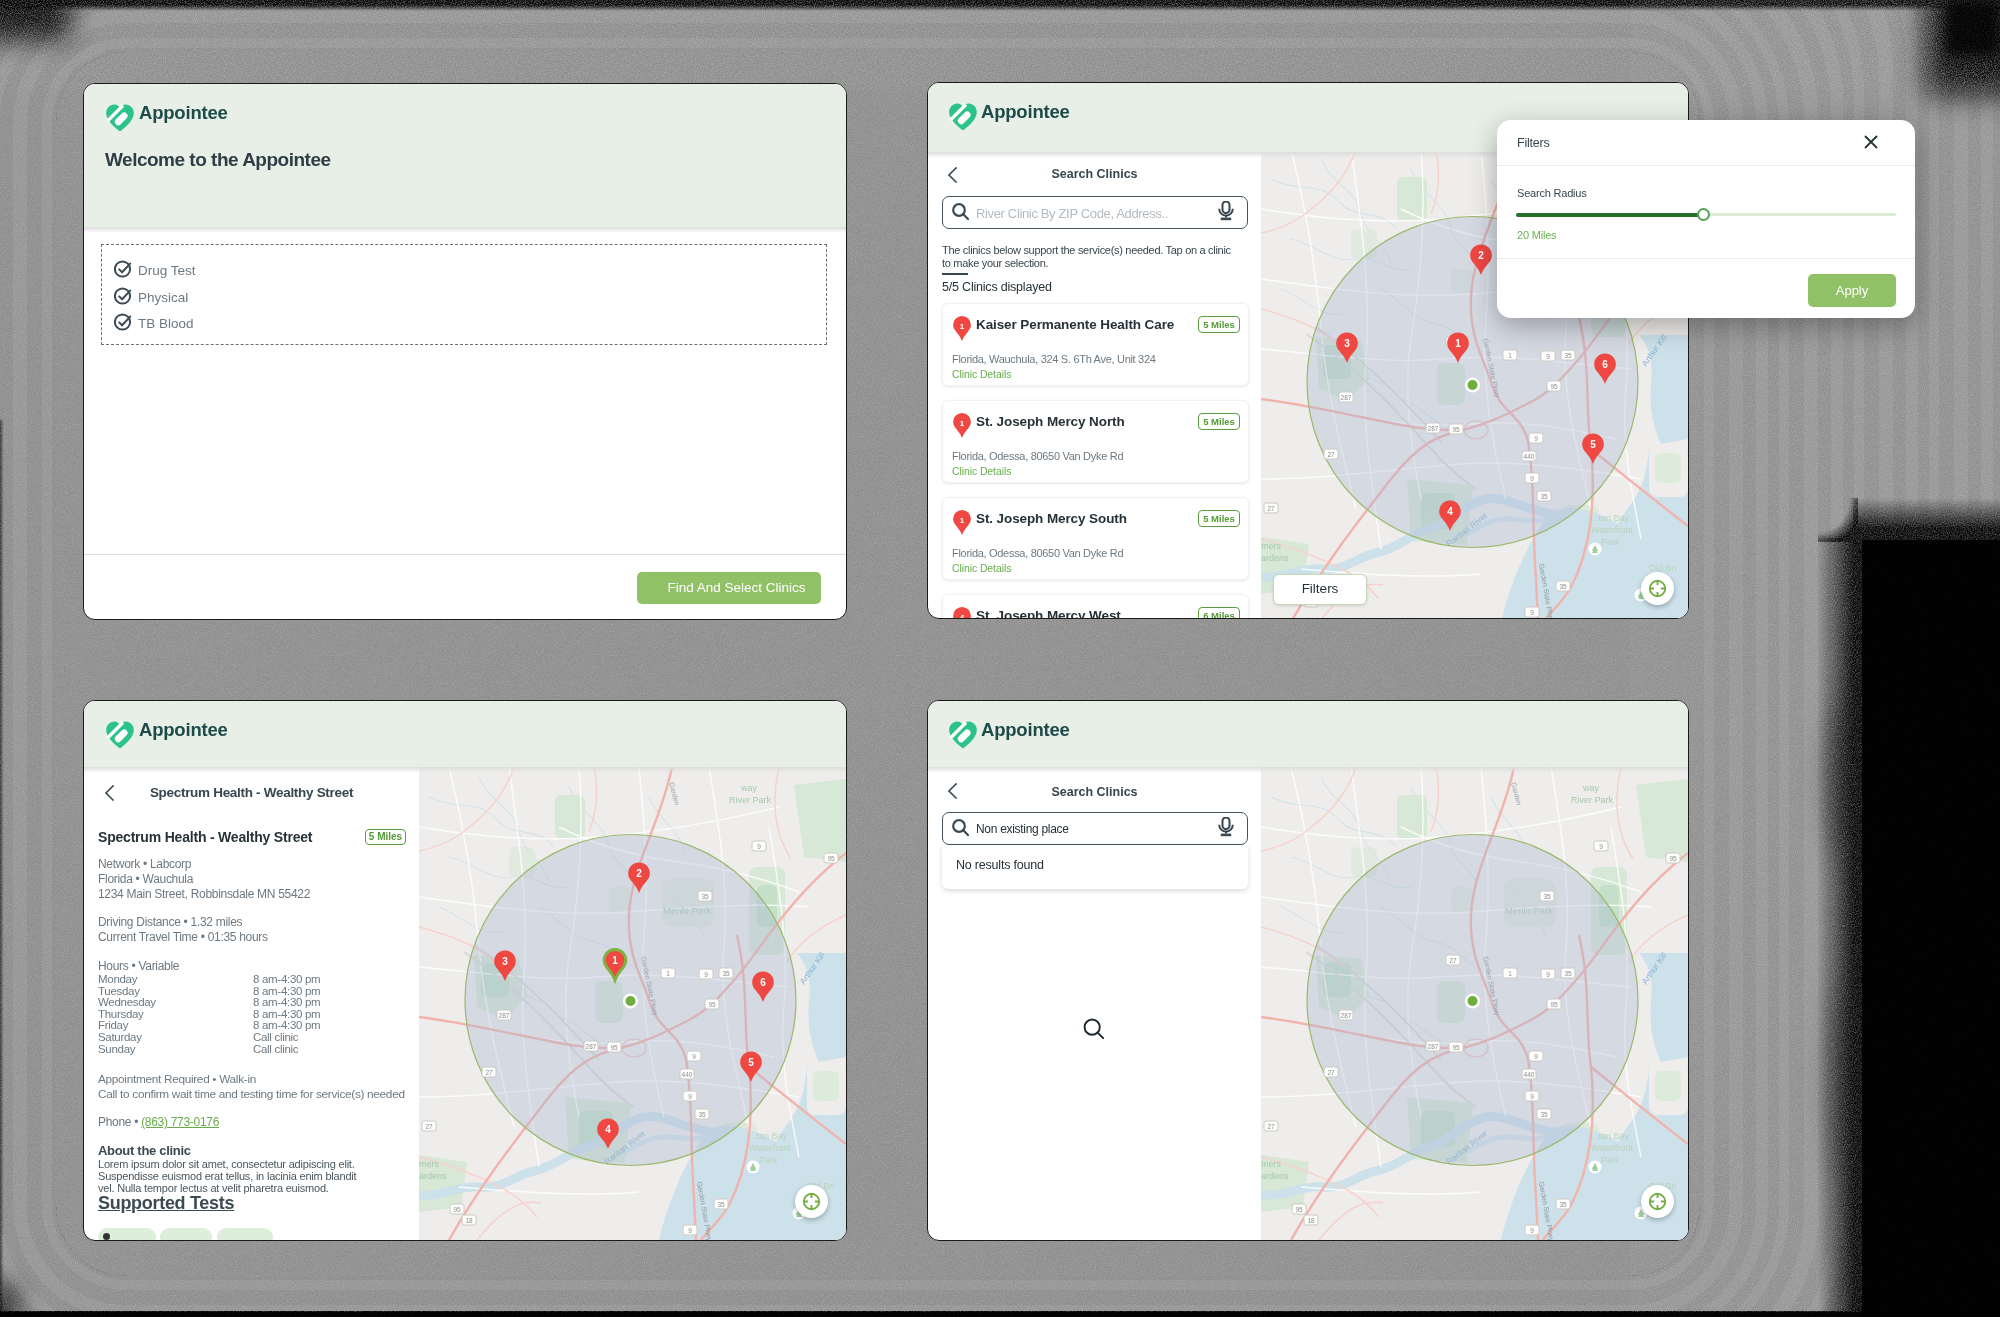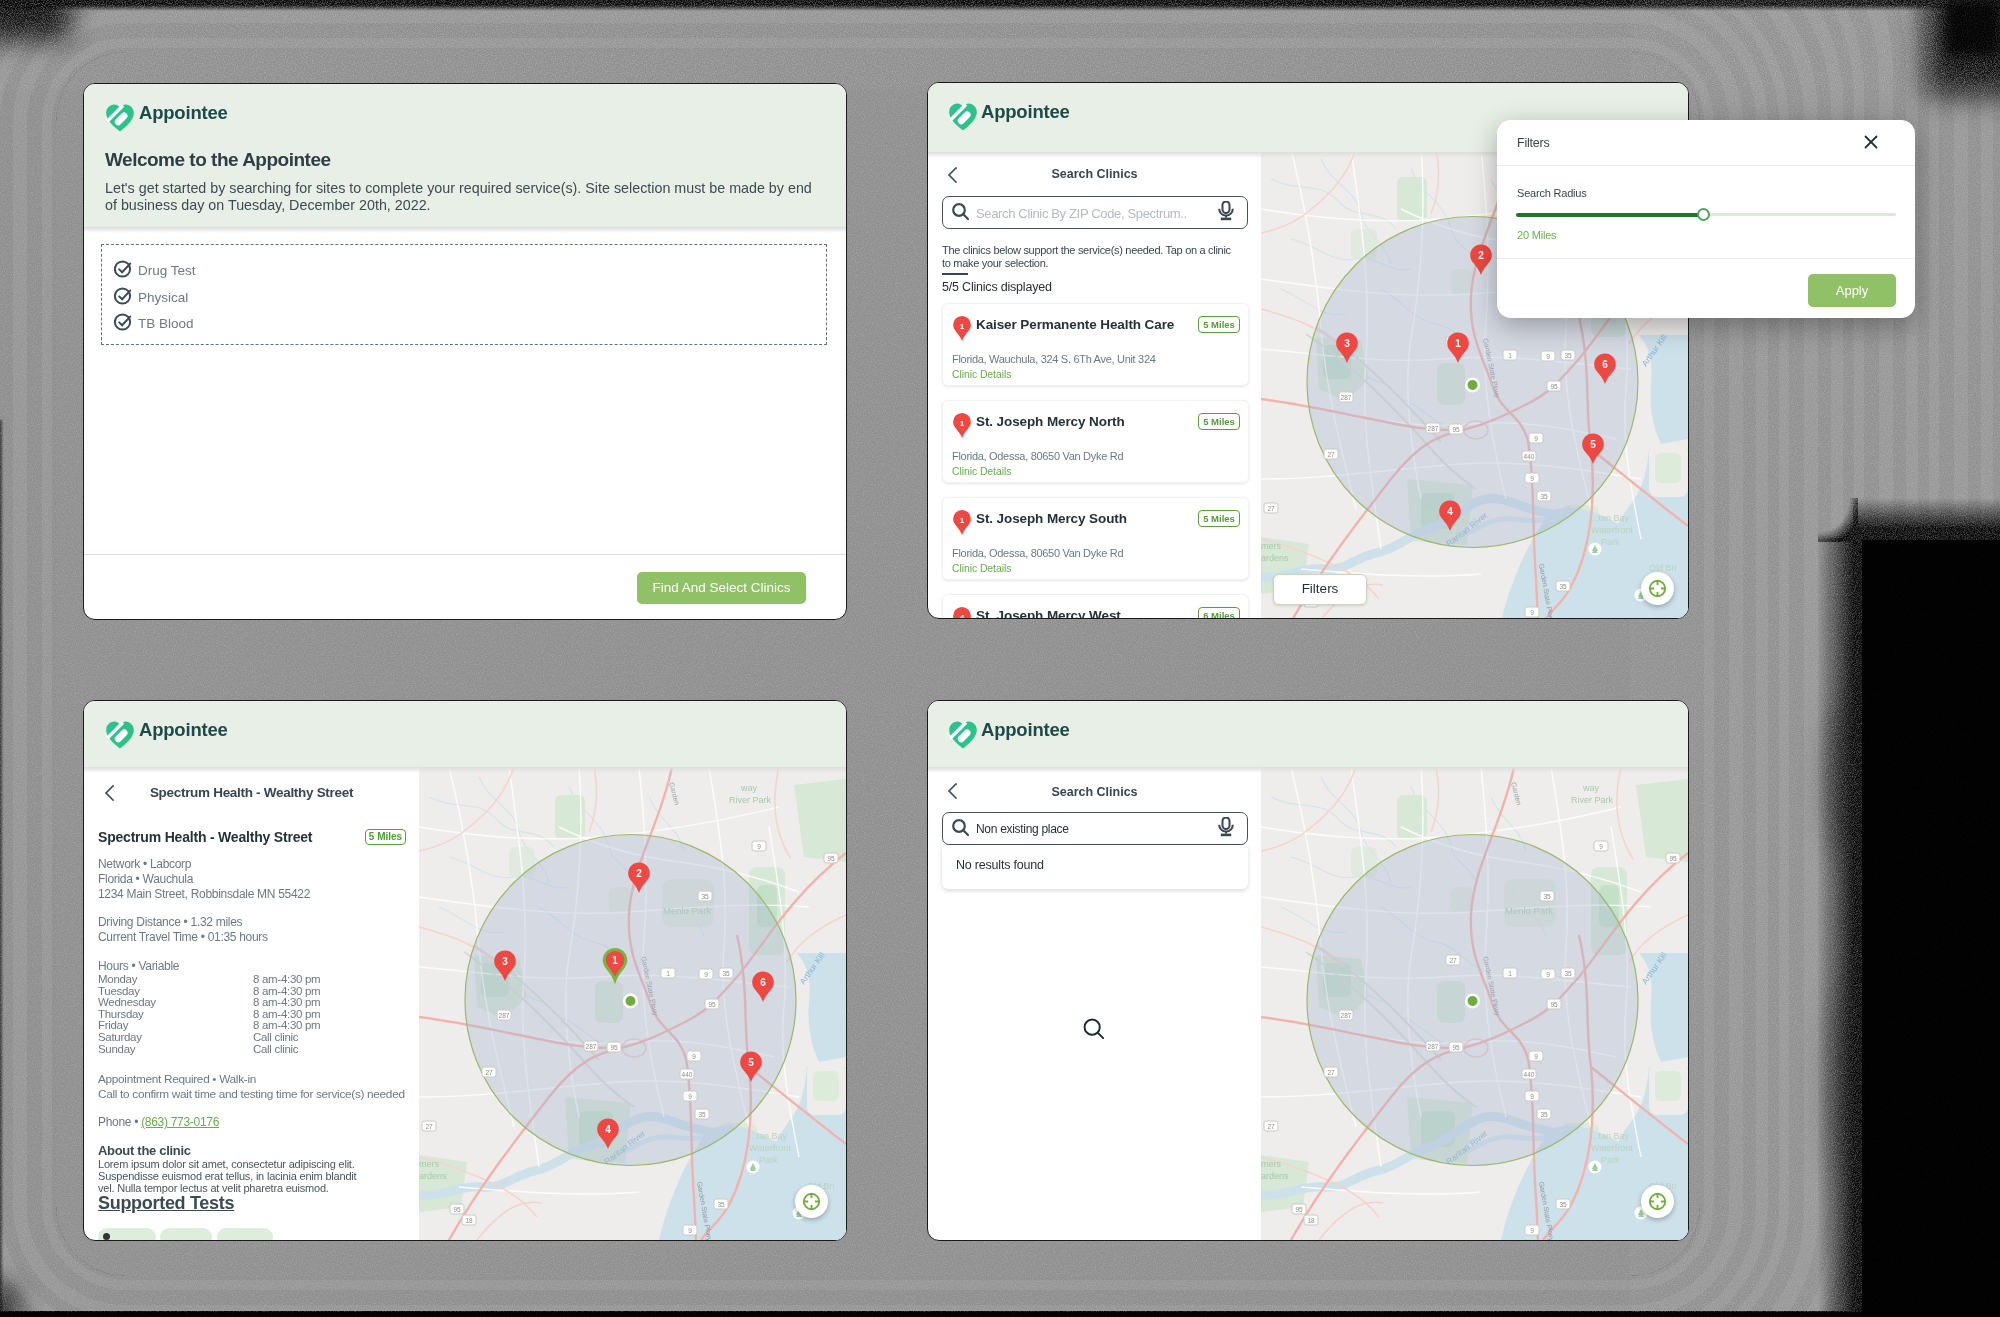--- a/index.html
+++ b/index.html
@@ -305,36 +305,35 @@
 </svg>
 
 <div class="card" style="left:83px;top:83px;width:762px;height:535px;">
   <div class="hdr" style="height:143px;"></div>
   <div class="hshadow" style="top:143px;"></div>
   <svg class="abs" style="left:21px;top:19px;" width="30" height="31">
       <use href="#applogo"></use>
     </svg>
   <div class="brand" style="left:55px;top:18px;">Appointee</div>
   <div class="abs" style="left:21px;top:65px;font-size:19px;letter-spacing:-.5px;font-weight:bold;color:#2f3e46;">Welcome to the Appointee</div>
-  <div class="abs" style="left:21px;top:96px;font-size:14.3px;letter-spacing:0;line-height:16.5px;color:#3d4b52;white-space:nowrap;">Let's get started by searching for sites to complete your required service(s). Site selection must be made by end<br>of business day on Tuesday, December 20th, 2022.</div>
   <div class="abs" style="left:17px;top:160px;width:726px;height:101px;border:1.3px dashed #64727c;box-sizing:border-box;"></div>
   <svg class="abs" style="left:30px;top:176px;" width="18" height="18">
       <use href="#ckc"></use>
     </svg>
   <svg class="abs" style="left:30px;top:203px;" width="18" height="18">
       <use href="#ckc"></use>
     </svg>
   <svg class="abs" style="left:30px;top:229px;" width="18" height="18;">
       <use href="#ckc"></use>
     </svg>
   <div class="abs gray" style="left:54px;top:179px;font-size:13.5px;">Drug Test</div>
   <div class="abs gray" style="left:54px;top:206px;font-size:13.5px;">Physical</div>
   <div class="abs gray" style="left:54px;top:232px;font-size:13.5px;">TB Blood</div>
   <div class="abs" style="left:0;right:0;top:470px;height:1px;background:#ddd;box-shadow:0 -3px 6px rgba(0,0,0,.05);"></div>
-  <div class="abs" style="left:553px;top:488px;width:169px;height:32px;background:#90c167;border-radius:5px;color:#fff;text-align:center;line-height:32px;font-size:13.5px;">Find And Select Clinics</div>
+  <div class="abs" style="left:553px;top:488px;width:169px;height:32px;background:#90c167;border-radius:5px;color:#fff;text-align:center;line-height:32px;font-size:13.5px;padding-left:15px;">Find And Select Clinics</div>
 </div>
 
 <div class="card" style="left:927px;top:82px;width:760px;height:535px;">
   <svg class="abs mapsvg" style="left:333px;top:66px;" width="427" height="473" font-family="Liberation Sans, sans-serif">
       <use href="#mapbase"></use>
       <use href="#pins5"></use>
       <g transform="translate(197,214)">
         <use href="#pinp" fill="#ef4742"></use>
         <text x="0" y="-16" font-size="10" font-weight="bold" fill="#fff" text-anchor="middle">1</text>
       </g>
@@ -345,21 +344,21 @@
   <svg class="abs" style="left:20px;top:19px;" width="30" height="31">
       <use href="#applogo"></use>
     </svg>
   <div class="brand" style="left:53px;top:18px;">Appointee</div>
   <div class="chev" style="left:22px;top:86px;"></div>
   <div class="abs ctr" style="left:0;top:84px;width:333px;font-size:12.5px;font-weight:600;color:#37474f;">Search Clinics</div>
   <div class="sbox" style="left:14px;top:113px;"></div>
   <svg class="abs" style="left:24px;top:120px;" width="18" height="18">
       <use href="#mag"></use>
     </svg>
-  <div class="abs" style="left:48px;top:123px;font-size:13px;letter-spacing:-.35px;color:#b3bac0;">Search Clinic By ZIP Code, Spectrum..</div>
+  <div class="abs" style="left:48px;top:123px;font-size:13px;letter-spacing:-.35px;color:#b3bac0;">River Clinic By ZIP Code, Address..</div>
   <svg class="abs" style="left:290px;top:118px;" width="16" height="22" viewBox="-8 0 16 22">
       <use href="#mic"></use>
     </svg>
   <div class="abs" style="left:14px;top:161px;font-size:11px;letter-spacing:-.3px;line-height:12.5px;color:#37474f;">The clinics below support the service(s) needed. Tap on a clinic<br>to make your selection.</div>
   <div class="abs" style="left:14px;top:190px;width:26px;height:2px;background:#37474f;"></div>
   <div class="abs dark" style="left:14px;top:197px;font-size:12.5px;letter-spacing:-.2px;text-align:right;">5/5 Clinics displayed</div>
 
   <div class="listcard" style="top:220px;">
     <svg class="abs" style="left:7px;top:4px;" width="24" height="36" viewBox="-12 -33 24 36">
         <use href="#pinp" fill="#ef4742" transform="translate(0,0) scale(0.82)"></use>

